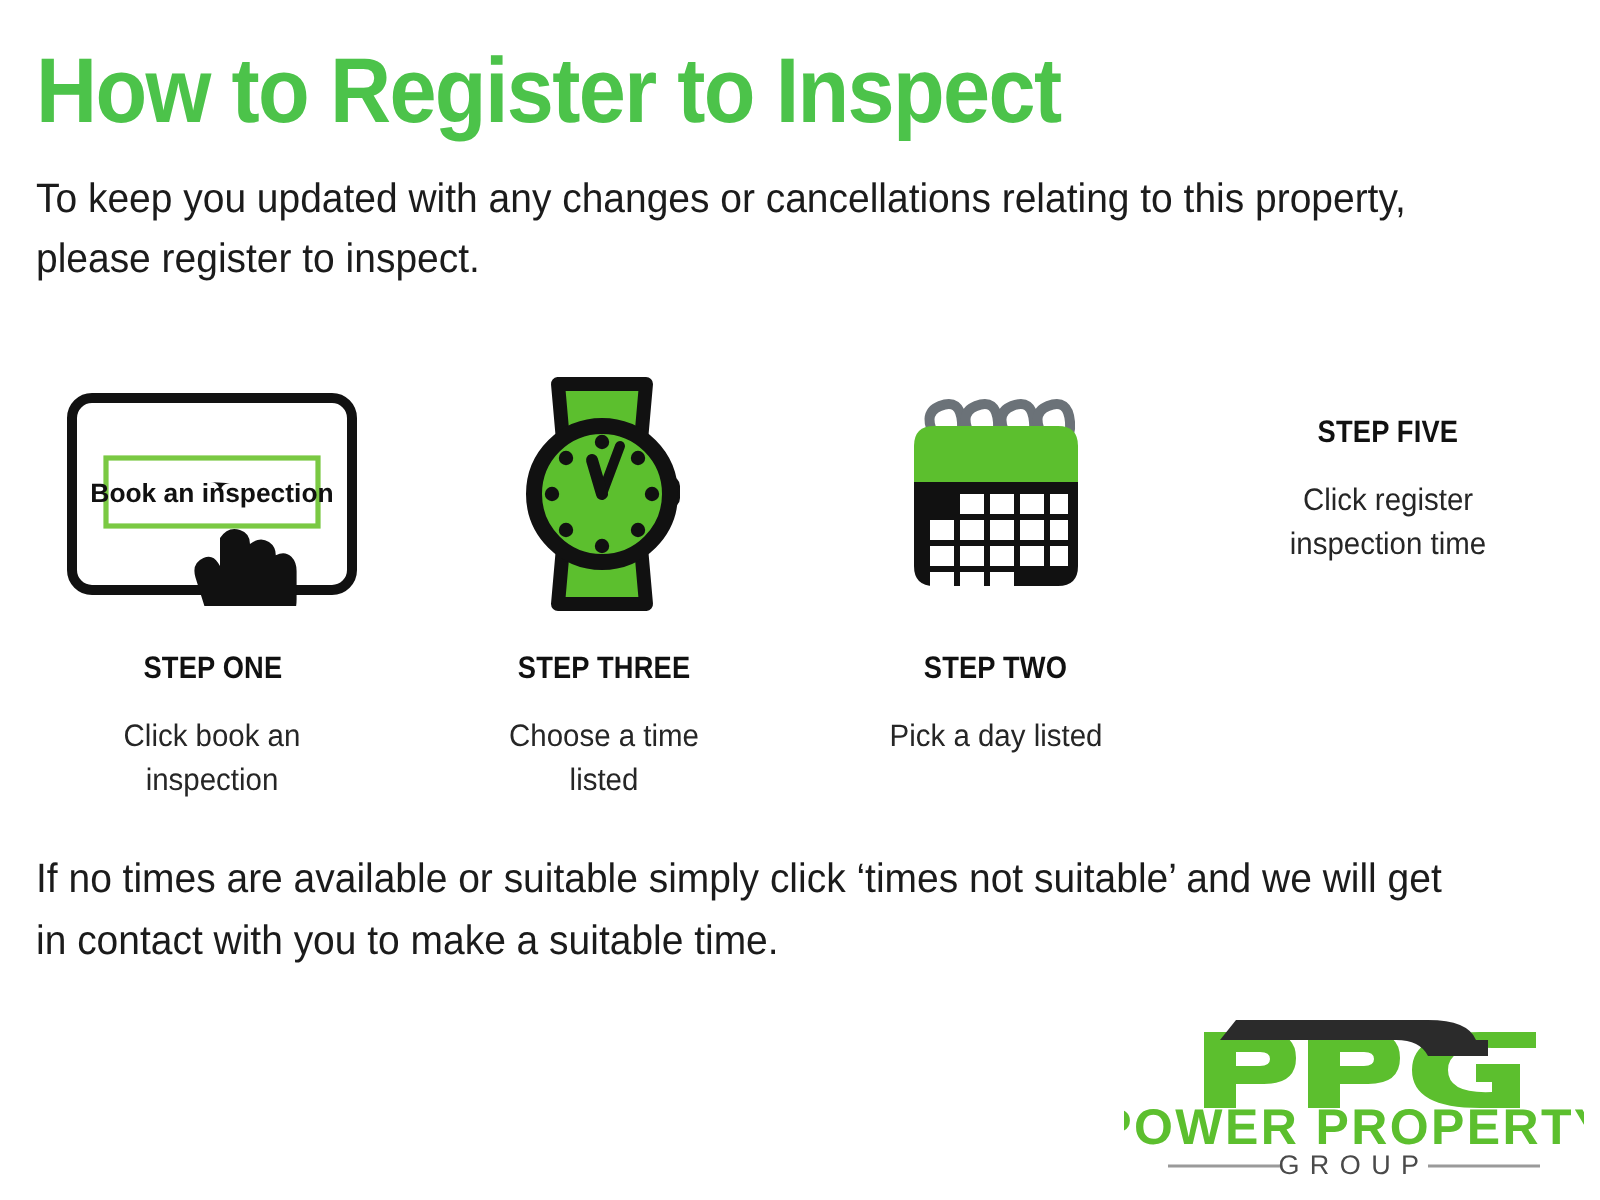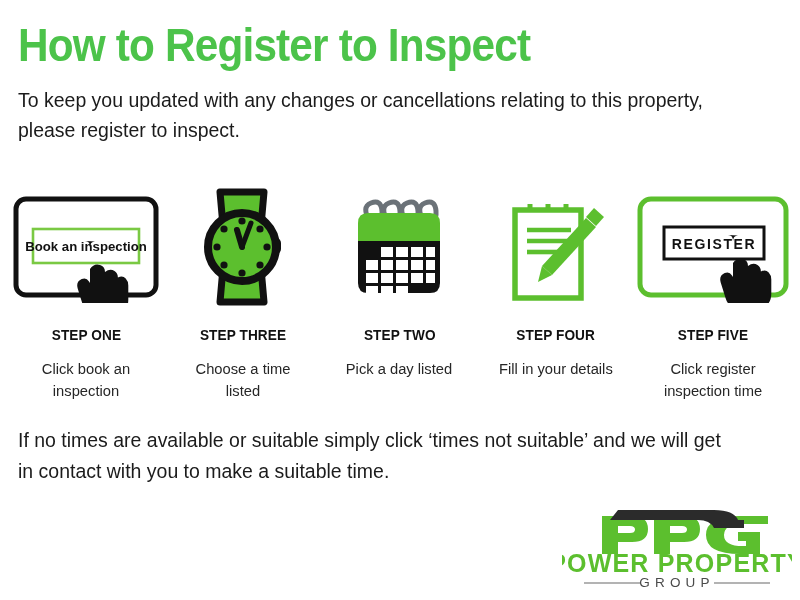--- a/index.html
+++ b/index.html
@@ -220,58 +220,22 @@
             <rect x="20" y="95" width="12" height="7"></rect>
             <rect x="35" y="95" width="12" height="7"></rect>
             <rect x="50" y="95" width="12" height="7"></rect>
           </g>
         </svg>
       </div>
       <div class="step-title">STEP TWO</div>
       <div class="step-caption">Pick a day listed</div>
     </div>
 
-    <div class="step">
-      <div class="icon-wrap">
-        <svg width="112" height="118" viewBox="0 0 112 118">
-          <g stroke="#5CBF2E" stroke-width="5" fill="none">
-            <path d="M30 16 l0 12"></path>
-            <path d="M48 16 l0 12"></path>
-            <path d="M66 16 l0 12"></path>
-          </g>
-          <rect x="15" y="22" width="66" height="88" fill="#ffffff" stroke="#5CBF2E" stroke-width="5.5"></rect>
-          <g stroke="#5CBF2E" stroke-width="4.6" stroke-linecap="butt">
-            <path d="M27 42 l44 0"></path>
-            <path d="M27 53 l44 0"></path>
-            <path d="M27 64 l31 0"></path>
-          </g>
-          <g>
-            <path d="M94 20 l10 9 l-8 9 l-10 -9 z" fill="#5CBF2E"></path>
-            <path d="M86 30 l10 9 l-44 48 l-10 -9 z" fill="#5CBF2E"></path>
-            <path d="M42 78 l10 9 l-14 7 z" fill="#5CBF2E"></path>
-          </g>
-        </svg>
-      </div>
-      <div class="step-title">STEP FOUR</div>
-      <div class="step-caption">Fill in your details</div>
-    </div>
-
-    <div class="step">
-      <div class="icon-wrap">
-        <svg width="158" height="112" viewBox="0 0 158 112">
-          <rect x="6" y="8" width="146" height="96" rx="11" ry="11" fill="#ffffff" stroke="#5CBF2E" stroke-width="5"></rect>
-          <rect x="30" y="36" width="100" height="32" fill="#ffffff" stroke="#111111" stroke-width="3"></rect>
-          <text x="80" y="58" text-anchor="middle" font-family="Liberation Sans, sans-serif" font-weight="bold" font-size="14" letter-spacing="1.6" fill="#111111">REGISTER</text>
-          <g fill="#111111">
-            <path d="M94 44 q5 0 5 6 l0 22 q4 -6 10 -4 q5 1.6 5 7 q5 -4 9.5 -1 q3.4 2.3 3.4 6.6
-                     q4.6 -2.4 7.8 0.8 q2.6 2.6 2.6 7.2 l0 14 q0 14 -14 14 l-18 0 q-11 0 -13.6 -9
-                     l-5 -16 q-2 -7 4 -9.6 q4.6 -2 7.3 2.4 l1 1.6 l0 -35.4 q0 -6 5 -6 z"></path>
-          </g>
-        </svg>
-      </div>
+
+    <div class="step">
       <div class="step-title">STEP FIVE</div>
       <div class="step-caption">Click register inspection time</div>
     </div>
 
   </div>
 
   <div class="footnote">If no times are available or suitable simply click ‘times not suitable’ and we will get in contact with you to make a suitable time.</div>
 
   <div class="logo">
     <svg viewBox="0 0 230 96">

